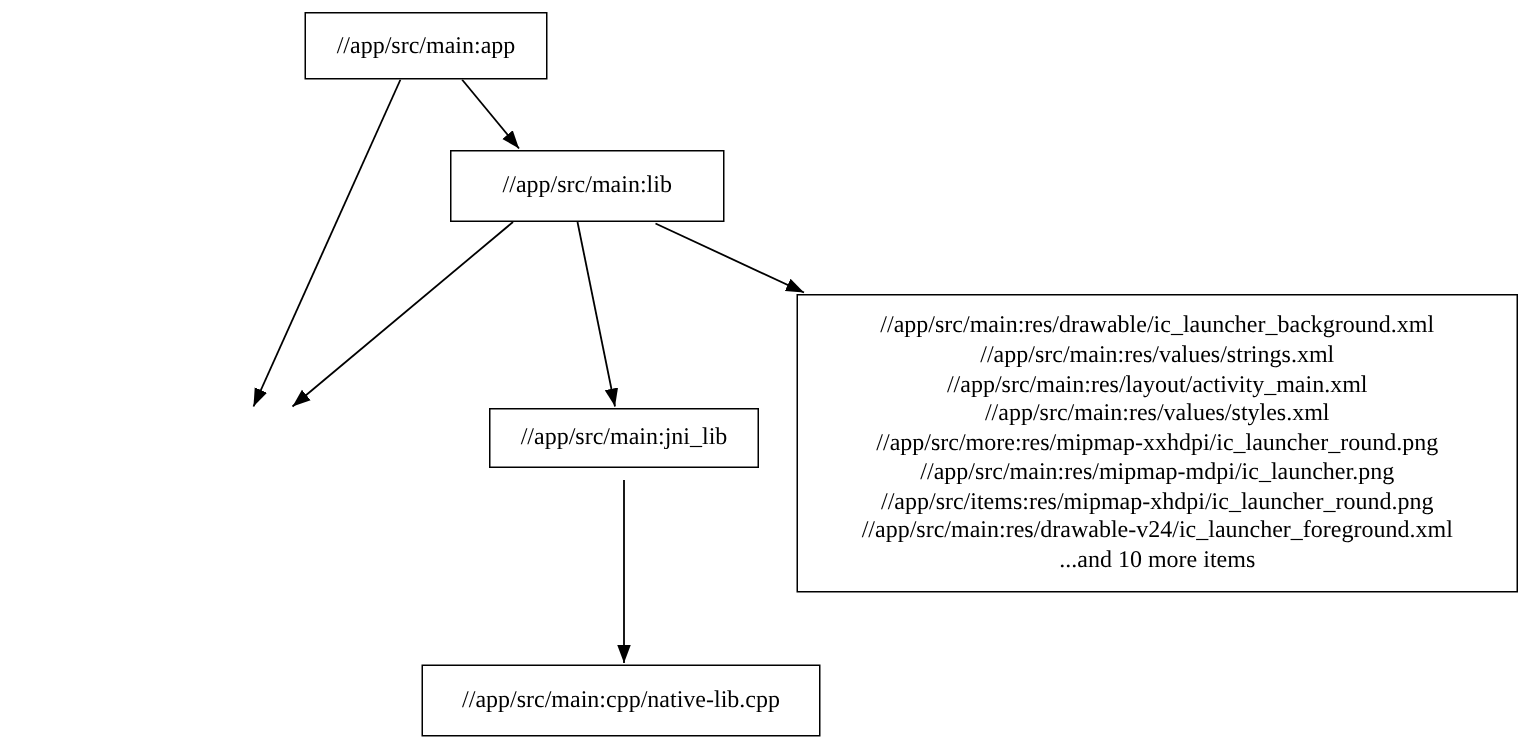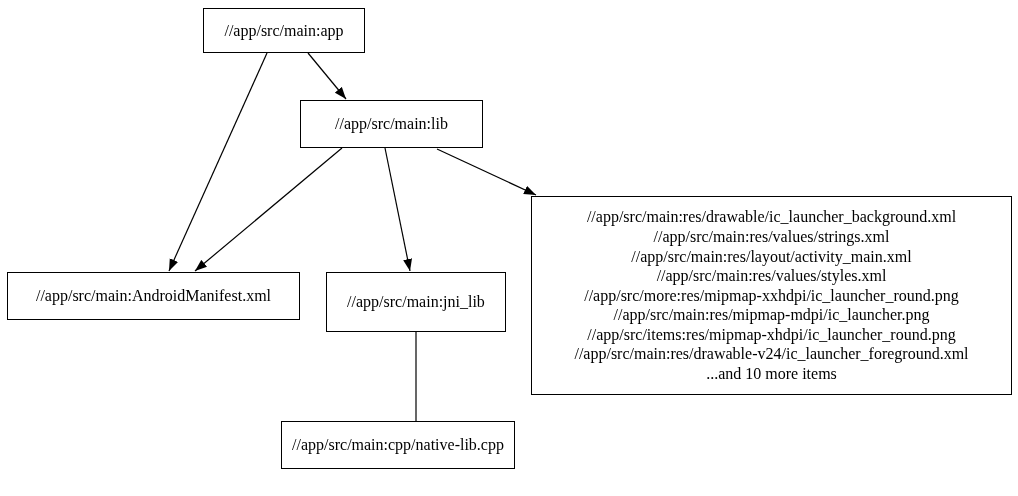--- a/index.html
+++ b/index.html
@@ -33,22 +33,22 @@
     align-items: center;
     justify-content: center;
     text-align: center;
     font-size: 16px;
     line-height: 1.2;
     white-space: nowrap;
   }
   .node-app        { left: 203px; top: 8px;   width: 162px; height: 45px; }
   .node-lib        { left: 300px; top: 100px; width: 183px; height: 48px; }
   .node-manifest   { left: 7px;   top: 272px; width: 293px; height: 48px; }
-  .node-jni-lib    { left: 326px; top: 272px; width: 180px; height: 60px; }
-  .node-native-lib { left: 281px; top: 421px; width: 234px; height: 48px; }
+  .node-jni-lib    { left: 326px; top: 272px; width: 180px; height: 40px; }
+  .node-native-lib { left: 281px; top: 443px; width: 266px; height: 48px; }
   .node-res-files  {
     left: 531px; top: 196px; width: 481px; height: 199px;
     flex-direction: column;
     justify-content: center;
   }
   .node-res-files .res-line {
     display: block;
     line-height: 19.6px;
     font-size: 16px;
   }
@@ -73,23 +73,20 @@
   </svg>
 
   <div class="node node-app">
     <span>//app/src/main:app</span>
   </div>
 
   <div class="node node-lib">
     <span>//app/src/main:lib</span>
   </div>
 
-  <div class="node node-manifest">
-    <span>//app/src/main:AndroidManifest.xml</span>
-  </div>
 
   <div class="node node-jni-lib">
     <span>//app/src/main:jni_lib</span>
   </div>
 
   <div class="node node-res-files">
     <span class="res-line">//app/src/main:res/drawable/ic_launcher_background.xml</span>
     <span class="res-line">//app/src/main:res/values/strings.xml</span>
     <span class="res-line">//app/src/main:res/layout/activity_main.xml</span>
     <span class="res-line">//app/src/main:res/values/styles.xml</span>

